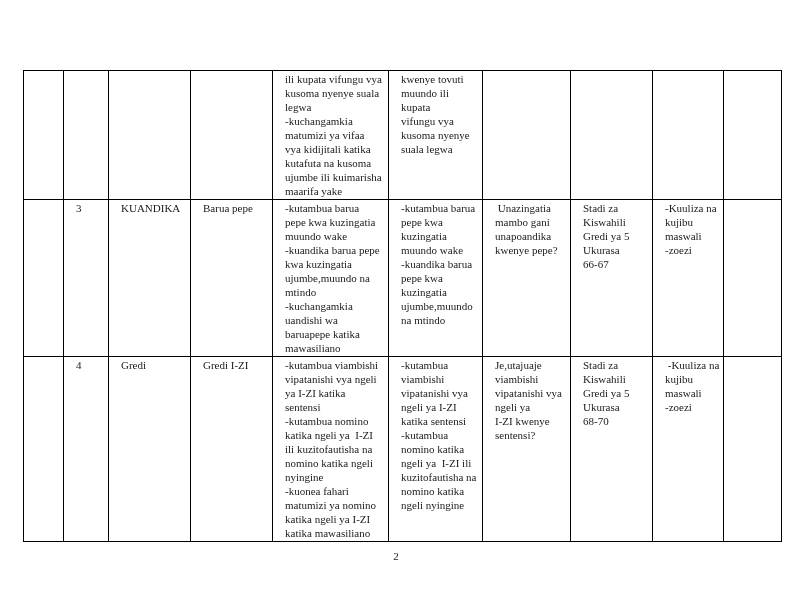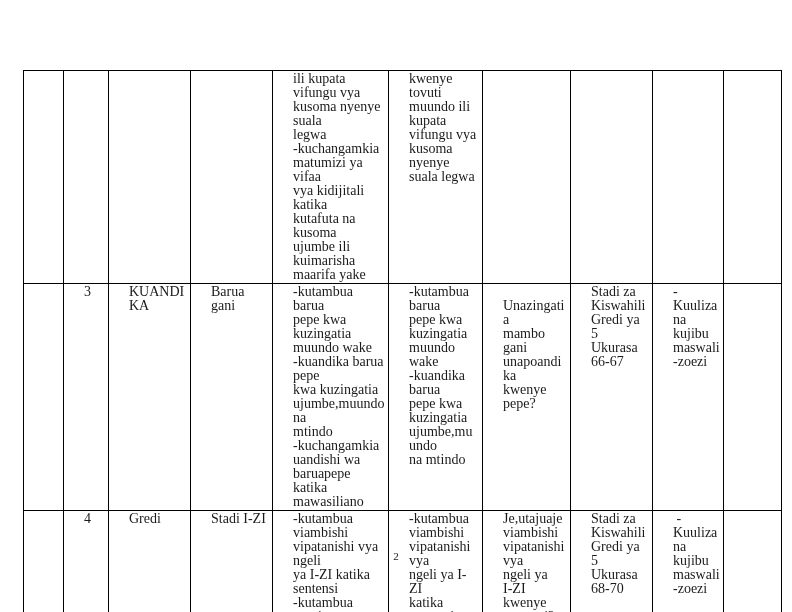--- a/index.html
+++ b/index.html
@@ -19,22 +19,22 @@
     position: absolute;
     left: 23px;
     top: 70px;
     width: 758px;
     border-collapse: collapse;
     table-layout: fixed;
   }
   .doc-table td {
     border: 1px solid #000000;
     vertical-align: top;
-    padding: 1px 3px 1px 20px;
-    font-size: 14px;
+    padding: 1px 3px 1px 12px;
+    font-size: 11px;
     line-height: 14px;
     white-space: pre-wrap;
     word-wrap: break-word;
     overflow: hidden;
   }
   col.c-week      { width: 40px; }
   col.c-lesson    { width: 45px; }
   col.c-strand    { width: 82px; }
   col.c-substrand { width: 82px; }
   col.c-outcomes  { width: 116px; }
@@ -94,21 +94,21 @@
 suala legwa</td>
       <td></td>
       <td></td>
       <td></td>
       <td></td>
     </tr>
     <tr class="row-2">
       <td></td>
       <td>3</td>
       <td>KUANDIKA</td>
-      <td>Barua gani</td>
+      <td>Barua pepe</td>
       <td>-kutambua barua
 pepe kwa kuzingatia
 muundo wake
 -kuandika barua pepe
 kwa kuzingatia
 ujumbe,muundo na
 mtindo
 -kuchangamkia
 uandishi wa
 baruapepe katika
@@ -134,21 +134,21 @@
       <td>-Kuuliza na
 kujibu
 maswali
 -zoezi</td>
       <td></td>
     </tr>
     <tr class="row-3">
       <td></td>
       <td>4</td>
       <td>Gredi</td>
-      <td>Stadi I-ZI</td>
+      <td>Gredi I-ZI</td>
       <td>-kutambua viambishi
 vipatanishi vya ngeli
 ya I-ZI katika
 sentensi
 -kutambua nomino
 katika ngeli ya  I-ZI
 ili kuzitofautisha na
 nomino katika ngeli
 nyingine
 -kuonea fahari

